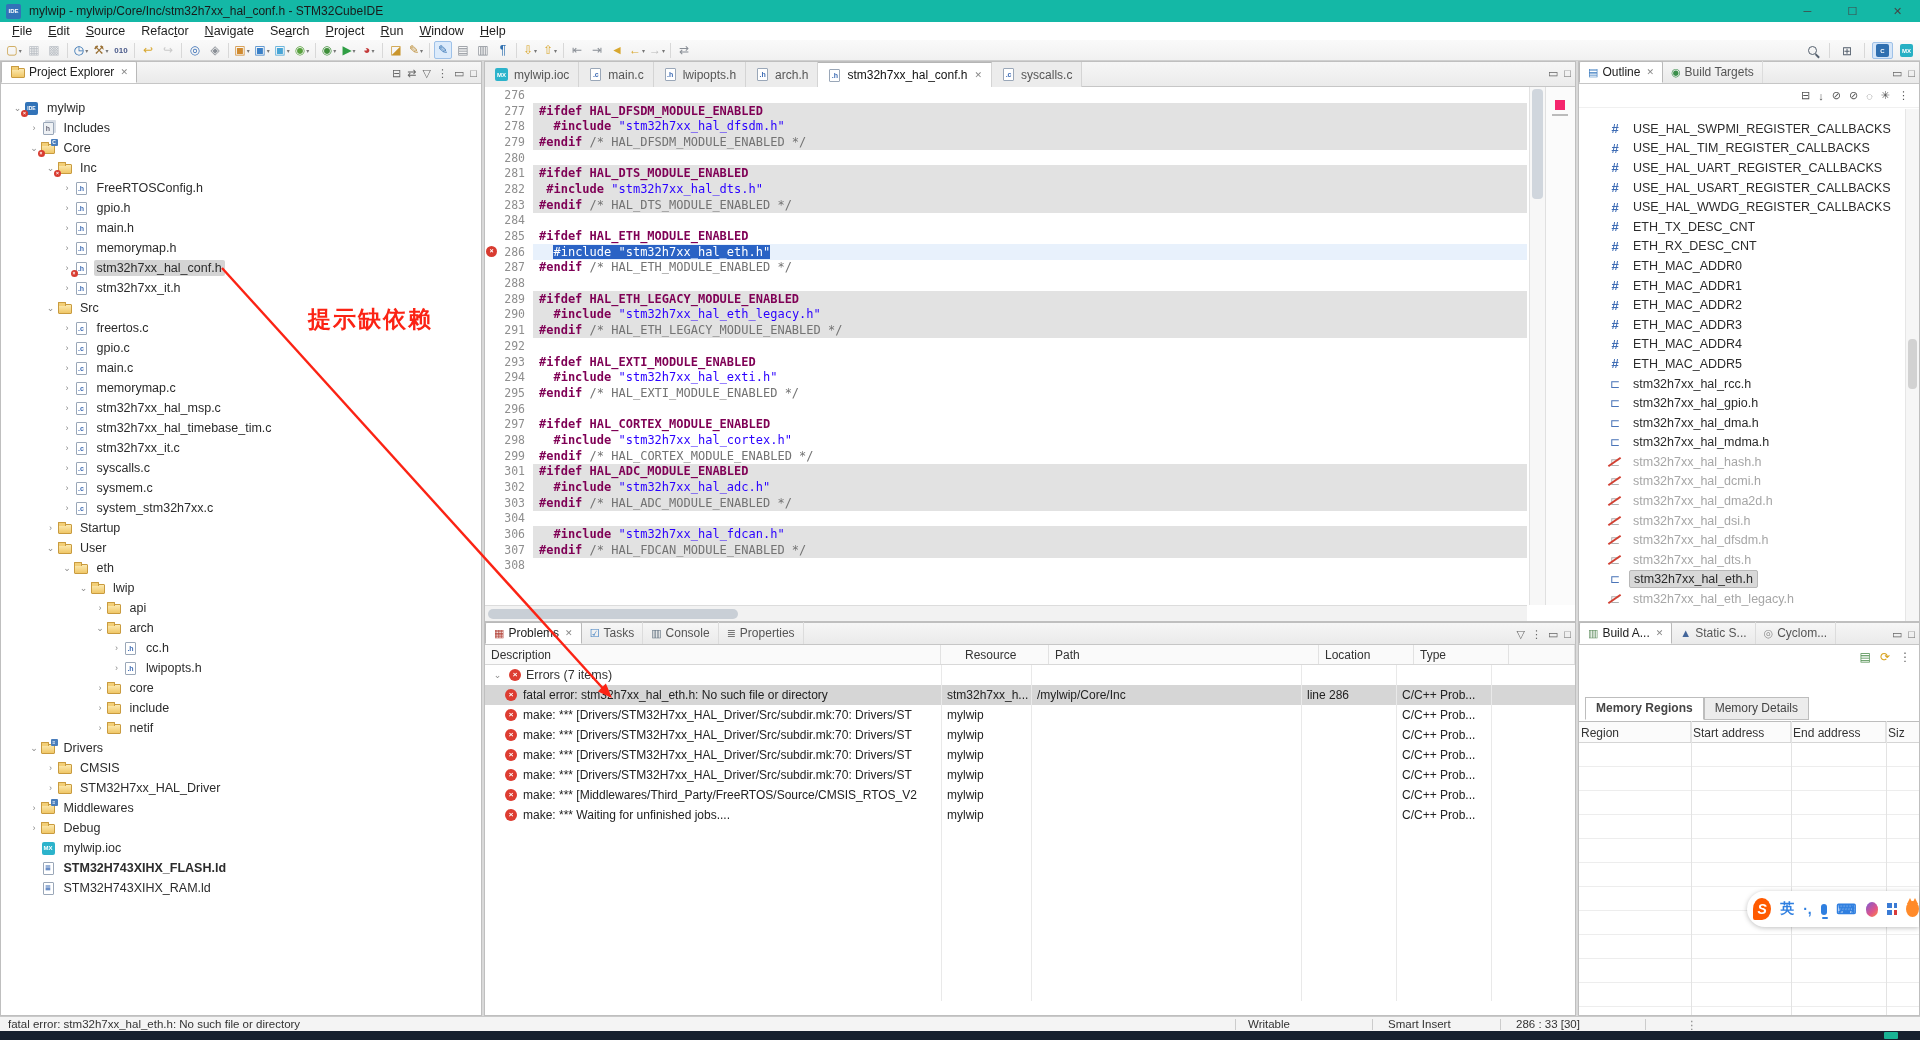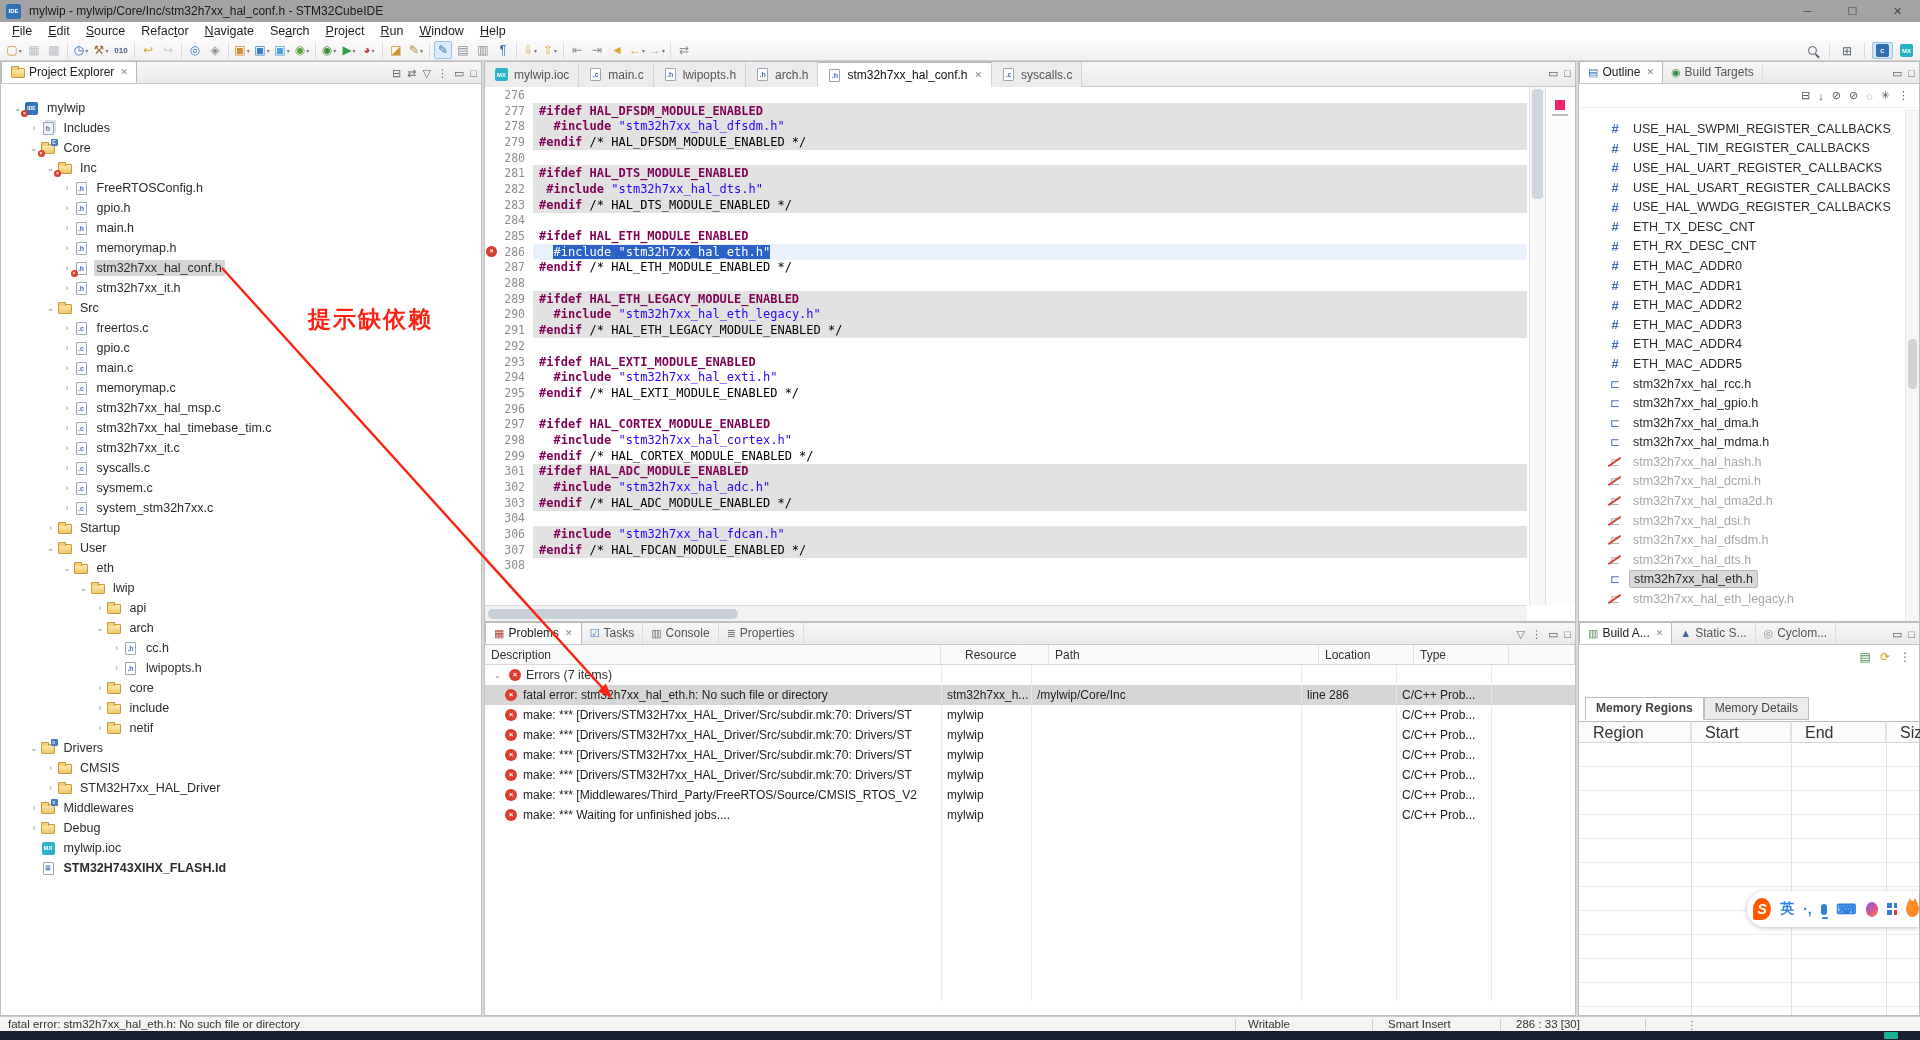--- a/index.html
+++ b/index.html
@@ -1,20 +1,20 @@
 <!DOCTYPE html>
 <html><head>
 <meta charset="utf-8">
 <style>
   * { box-sizing: border-box; margin: 0; padding: 0; }
   html,body { width:1920px; height:1040px; overflow:hidden; }
   body { font-family:"Liberation Sans", sans-serif; font-size:12.5px; color:#333; background:#e8e8e8; position:relative; }
 
   
-  .titlebar { position:absolute; top:0; left:0; right:0; height:22px; background:#a3a3a3; display:flex; align-items:center; }
+  .titlebar { position:absolute; top:0; left:0; right:0; height:22px; background:#14b8a6; display:flex; align-items:center; }
   .appicon { width:15px; height:15px; margin-left:6px; background:#3273b8; border-radius:2px; color:#fff; font-size:6px; font-weight:bold; display:flex; align-items:center; justify-content:center; }
   .apptitle { margin-left:8px; font-size:12px; color:#1a1a1a; }
   .winbtns { margin-left:auto; display:flex; height:100%; }
   .winbtn { width:45px; text-align:center; line-height:22px; font-size:11px; color:#444; }
   .menubar { position:absolute; top:22px; left:0; right:0; height:18px; background:#fff; display:flex; padding-left:4px; }
   .mitem { padding:0 8px; line-height:18px; font-size:12.5px; color:#222; }
   .mitem u { text-decoration:underline; }
   .toolbar { position:absolute; top:40px; left:0; right:0; height:21px; background:linear-gradient(#fafafa,#f1f1f1); border-bottom:1px solid #cfcfcf; display:flex; align-items:center; padding:0 4px; }
   .tbi { height:18px; min-width:18px; display:flex; align-items:center; justify-content:center; font-size:12px; margin:0 1px; }
   .tbi.active { background:#dcebfb; border:1px solid #9ec1e8; border-radius:2px; }
@@ -65,21 +65,21 @@
   .codewrap { position:absolute; top:25px; left:0; right:48px; bottom:16px; background:#fff; overflow:hidden; font-family:"DejaVu Sans Mono", monospace; font-size:12px; }
   .crow { height:15.7px; display:flex; white-space:pre; align-items:center; }
   .cruler { width:14px; height:100%; flex:none; position:relative; }
   .erricon { position:absolute; left:1px; top:2px; width:11px; height:11px; background:#d83b30; border-radius:50%; color:#fff; font-size:7px; font-weight:bold; text-align:center; line-height:11px; }
   .clnum { width:34px; flex:none; text-align:right; padding-right:8px; color:#8e8e8e; font-size:11.5px; }
   .ctext { flex:1; height:100%; display:flex; align-items:center; padding-left:6px; }
   .ctext.bi { background:#e2e2e2; }
   .ctext.bs { background:#e8f1fc; }
   .pp { color:#7f0055; font-weight:bold; }
   .str { color:#2a00ff; }
-  .com { color:#000000; }
+  .com { color:#737373; }
   .selseg { background:#2a63c5; color:#fff; }
   .vsb { position:absolute; top:25px; right:30px; bottom:16px; width:16px; background:#f7f7f7; border-left:1px solid #e2e2e2; }
   .vsb .thumb { position:absolute; top:2px; left:2px; right:2px; height:110px; background:#d0d6dd; border-radius:4px; }
   .ovr { position:absolute; top:25px; right:0; bottom:16px; width:30px; background:#fbfbfb; border-left:1px solid #e0e0e0; }
   .ovrmark { position:absolute; top:13px; left:9px; width:10px; height:10px; background:#f5256d; }
   .ovrline { position:absolute; top:27px; left:6px; width:16px; height:2px; background:#bbb; }
   .hsb { position:absolute; left:0; right:48px; bottom:0; height:16px; background:#f2f2f2; border-top:1px solid #dcdcdc; }
   .hsb .thumb { position:absolute; top:3px; left:3px; width:250px; height:10px; background:#c9cfd6; border-radius:5px; }
 
   
@@ -111,21 +111,21 @@
   .oscroll { position:absolute; top:47px; bottom:0; right:0; width:14px; background:#f6f6f6; border-left:1px solid #e6e6e6; }
   .oscroll .thumb { position:absolute; top:230px; left:2px; right:2px; height:50px; background:#d2d2d2; border-radius:4px; }
 
   
   #buildp { left:1578px; top:561px; width:342px; height:394px; }
   .bicons { height:24px; display:flex; justify-content:flex-end; align-items:center; gap:9px; padding-right:8px; font-size:12px; }
   .subtabs { position:absolute; top:74px; left:6px; display:flex; }
   .subtab { padding:3px 10px 4px; font-size:12px; border:1px solid #bdbdbd; background:#ececec; color:#444; }
   .subtab.active { background:#fff; border-bottom-color:#fff; font-weight:bold; }
   .bhead { position:absolute; top:98px; left:0; right:0; height:22px; display:flex; border-top:1px solid #bdbdbd; border-bottom:1px solid #d5d5d5; background:#fbfbfb; }
-  .bhc { flex:none; padding-left:14px; line-height:22px; font-size:16px; border-right:1px solid #e3e3e3; overflow:hidden; }
+  .bhc { flex:none; padding-left:2px; line-height:22px; font-size:12px; border-right:1px solid #e3e3e3; overflow:hidden; }
   .bgrid { position:absolute; top:120px; left:0; right:0; bottom:0; background:repeating-linear-gradient(to bottom,#fff 0,#fff 23px,#ededed 23px,#ededed 24px); }
   .bcol { position:absolute; top:98px; bottom:0; width:1px; background:#e3e3e3; }
 
   
   .sogou { position:absolute; left:168px; top:268px; right:0; height:36px; background:#fff; border-radius:20px 0 0 20px; box-shadow:0 1px 5px rgba(0,0,0,.25); display:flex; align-items:center; gap:9px; padding-left:6px; z-index:40; }
   .slogo { width:22px; height:22px; background:#ff5a00; border-radius:50% 50% 50% 10%; color:#fff; font-weight:bold; font-size:14px; display:flex; align-items:center; justify-content:center; font-style:italic; }
   .simeit { color:#2f7fe0; font-size:14px; font-weight:bold; }
   .mic { width:8px; height:11px; background:#2f7fe0; border-radius:4px; position:relative; }
   .mic::after { content:""; position:absolute; left:1px; bottom:-4px; width:6px; height:2px; background:#2f7fe0; border-radius:1px; }
   .sgrid { width:12px; height:12px; background:linear-gradient(#3a7bd5,#3a7bd5) 0 0/5px 5px no-repeat,linear-gradient(#3a7bd5,#3a7bd5) 7px 0/5px 5px no-repeat,linear-gradient(#3a7bd5,#3a7bd5) 0 7px/5px 5px no-repeat,linear-gradient(#d93b3b,#d93b3b) 7px 7px/5px 5px no-repeat; }
@@ -523,20 +523,27 @@
             <span class="mxic">MX</span>
           </span>
           <span class="tlab">mylwip.ioc</span>
         </div>
         <div class="trow" style="padding-left: 26.5px;">
           <span class="texp"></span>
           <span class="icn">
             <span class="fic">≣</span>
           </span>
           <span class="tlab bold">STM32H743XIHX_FLASH.ld</span>
+        </div>
+        <div class="trow" style="padding-left: 26.5px;">
+          <span class="texp"></span>
+          <span class="icn">
+            <span class="fic">≣</span>
+          </span>
+          <span class="tlab">STM32H743XIHX_RAM.ld</span>
         </div>
       </div>
   </section>
 
   <section class="panel" id="editor">
     <div class="etabs" id="etabs">
         <div class="etab">
           <span class="icn">
             <span class="mxic">MX</span>
           </span>

